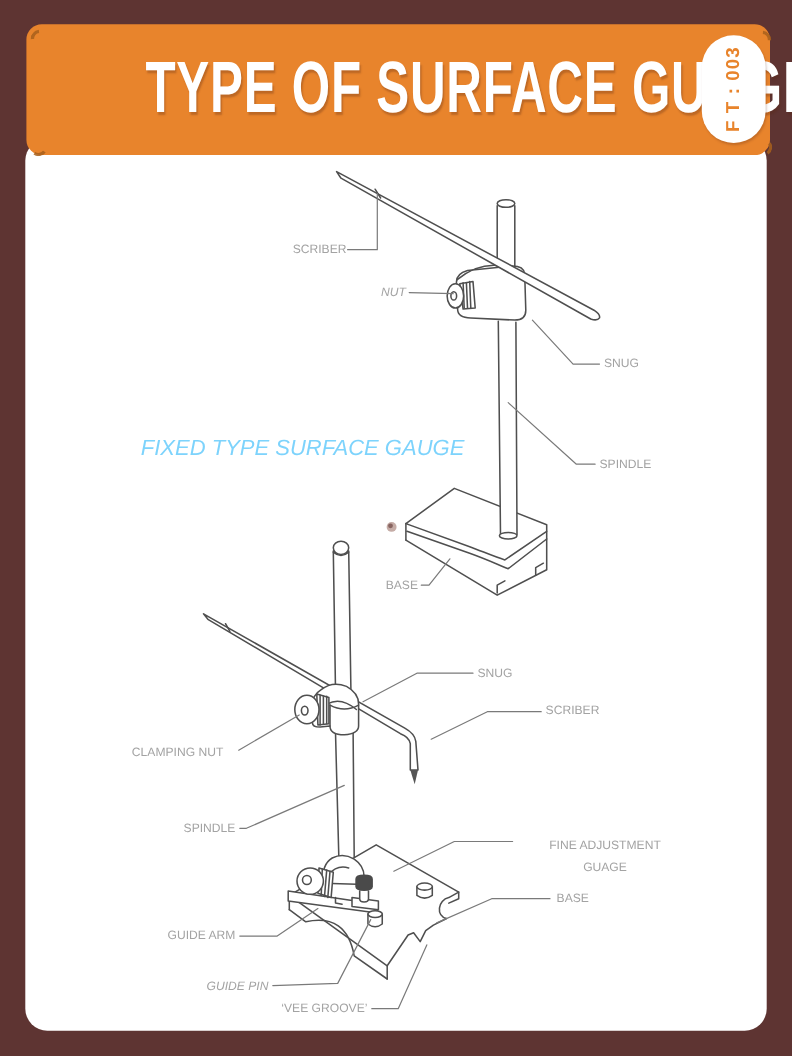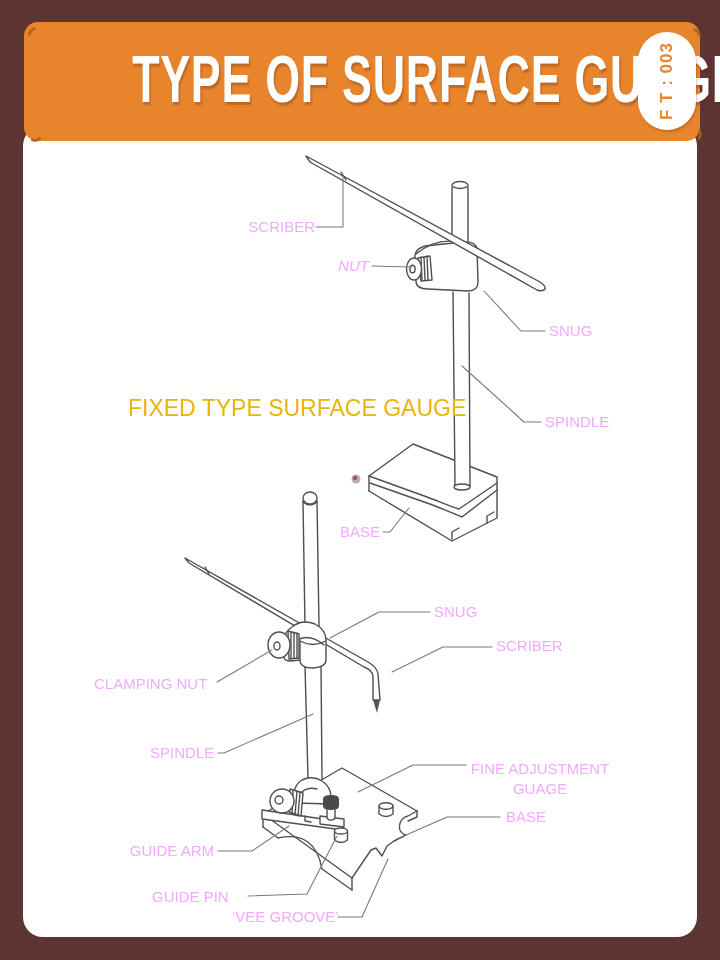--- a/index.html
+++ b/index.html
@@ -19,23 +19,23 @@
   .badge-text{position:absolute;left:50%;top:50%;
               transform:translate(-50%,-50%) rotate(-90deg);
               color:#E8842C;font-weight:700;font-size:17px;letter-spacing:1px;white-space:nowrap;}
   .curl{position:absolute;width:10px;height:10px;border:3px solid transparent;
         border-left-color:#A8601C;border-radius:50%;opacity:.85;}
   .curl.tl{left:4px;top:5px;transform:rotate(40deg);}
   .curl.bl{left:3px;top:104px;transform:rotate(-100deg);}
   .curl.tr{left:661px;top:6px;transform:rotate(140deg);}
   .curl.br{left:662px;top:104px;transform:rotate(-170deg);}
   svg.art{position:absolute;left:0;top:0;pointer-events:none;}
-  .lbl{position:absolute;color:#f0abfc;font-size:15px;line-height:16px;white-space:nowrap;}
+  .lbl{position:absolute;color:#a3a3a3;font-size:11px;line-height:16px;white-space:nowrap;}
   .lbl.r{text-align:right;}
-  .caption{position:absolute;color:#eab308;font-size:23px;line-height:22px;white-space:nowrap;}
+  .caption{position:absolute;color:#7dd3fc;font-size:20px;line-height:22px;white-space:nowrap;font-style:italic;}
   .fine{white-space:normal;text-align:center;line-height:20px;}
 </style>
 </head>
 <body>
 
 <div class="page">
 
   <div class="card"></div>
 
   <div class="banner">
@@ -191,19 +191,19 @@
   <div class="lbl r" style="left:326px;top:258px;width:43px;font-style:italic;">NUT</div>
   <div class="lbl" style="left:549px;top:323px;">SNUG</div>
   <div class="lbl" style="left:545px;top:414px;">SPINDLE</div>
   <div class="lbl r" style="left:340px;top:524px;width:40px;">BASE</div>
   <div class="caption" style="left:128px;top:397px;">FIXED TYPE SURFACE GAUGE</div>
 
   <div class="lbl" style="left:434px;top:604px;">SNUG</div>
   <div class="lbl" style="left:496px;top:638px;">SCRIBER</div>
   <div class="lbl r" style="left:94px;top:676px;width:109px;">CLAMPING NUT</div>
   <div class="lbl r" style="left:150px;top:745px;width:64px;">SPINDLE</div>
-  <div class="lbl fine" style="left:470px;top:759px;width:140px;"><span>FINE ADJUSTMENT</span><br><span>GUAGE</span></div>
+  <div class="lbl fine" style="left:480px;top:759px;width:140px;"><span>FINE ADJUSTMENT</span><br><span>GUAGE</span></div>
   <div class="lbl" style="left:506px;top:809px;">BASE</div>
   <div class="lbl r" style="left:118px;top:843px;width:96px;">GUIDE ARM</div>
-  <div class="lbl r" style="left:152px;top:889px;width:76px;">GUIDE PIN</div>
+  <div class="lbl r" style="left:168px;top:889px;width:76px;font-style:italic;">GUIDE PIN</div>
   <div class="lbl r" style="left:232px;top:909px;width:102px;text-align:right;">‘VEE GROOVE’</div>
 
 </div>
 
 </body></html>

